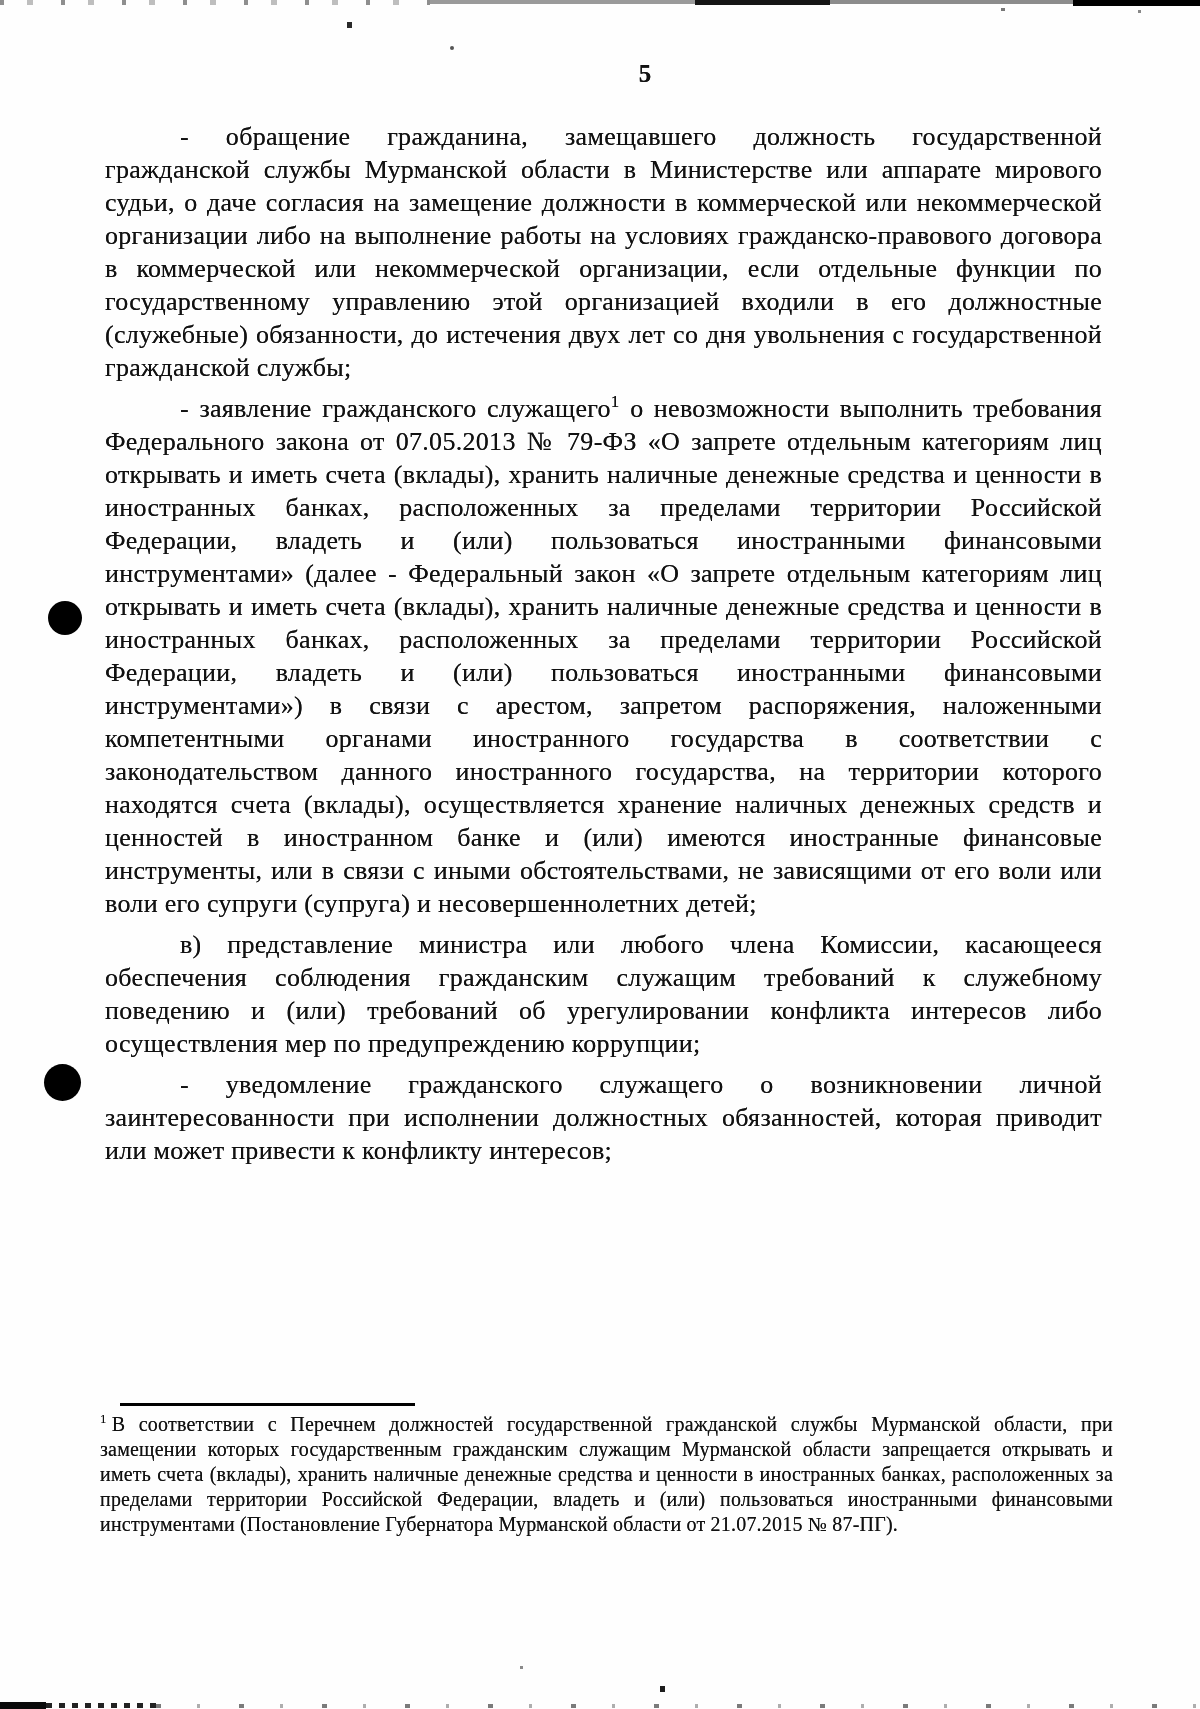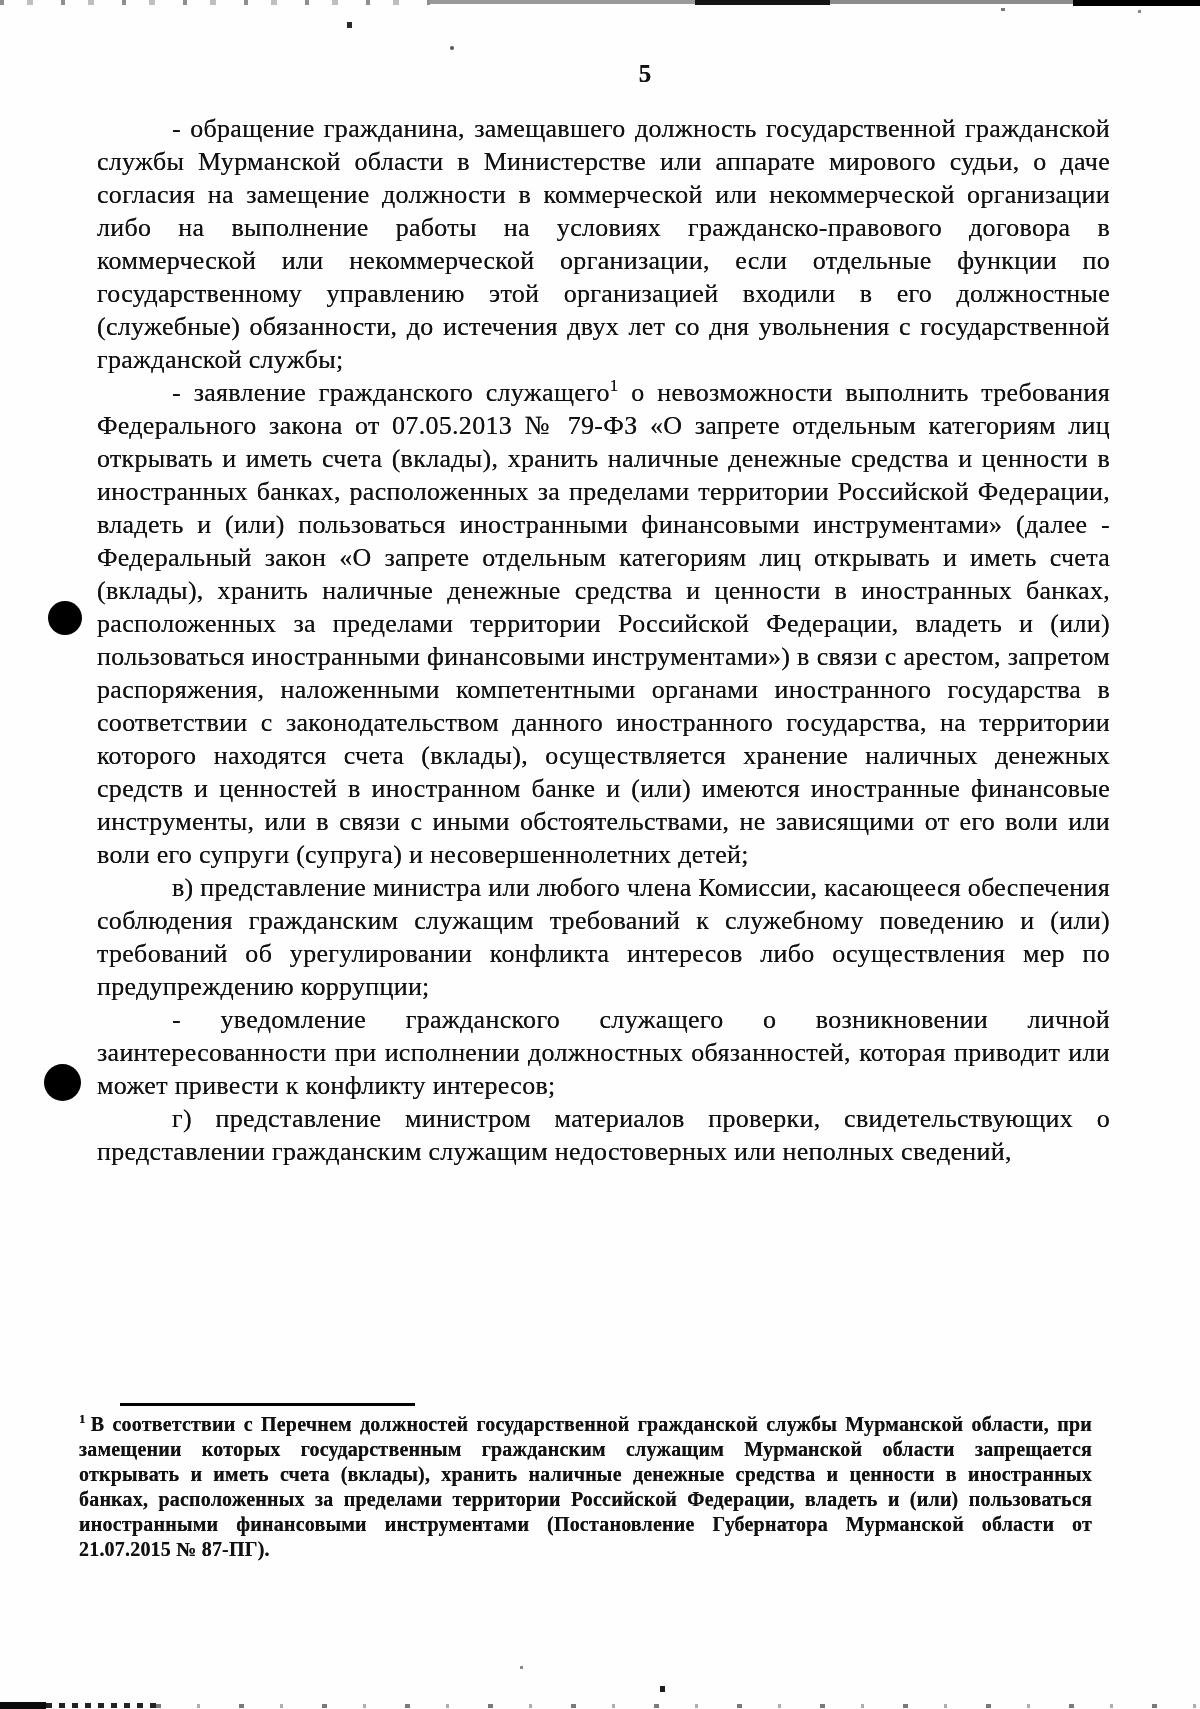--- a/index.html
+++ b/index.html
@@ -14,41 +14,40 @@
   }
   
   .body-text{
     position:absolute;
     left:97px;top:112px;width:1013px;
     font-size:26px;line-height:33px;
     letter-spacing:.3px;
     text-align:justify;
     text-shadow:0 0 .5px rgba(0,0,0,.75);
   }
-  .body-text p{margin:0;text-indent:75px;}
+  .body-text p{margin:8px;text-indent:75px;}
   .body-text sup{font-size:17px;line-height:0;vertical-align:super;}
   
   .page-number{
     position:absolute;left:600px;top:60px;width:90px;
     text-align:center;
     font-size:25px;font-weight:bold;
     text-shadow:0 0 .5px rgba(0,0,0,.75);
   }
   
   .footnote-rule{
     position:absolute;left:120px;top:1403px;width:295px;height:3px;
     background:#000;
   }
   .footnote{
-    position:absolute;left:79px;top:1412px;width:1013px;
+    position:absolute;left:100px;top:1412px;width:1013px;
     font-size:20px;line-height:25px;
     letter-spacing:.2px;
     text-align:justify;
     text-shadow:0 0 .4px rgba(0,0,0,.7);
-    font-weight:bold;
   }
   .footnote sup{font-size:13px;line-height:0;vertical-align:super;margin-right:5px;}
   
   .punch{position:absolute;background:#000;border-radius:50%;}
   .punch-1{left:48px;top:601px;width:34px;height:34px;}
   .punch-2{left:44px;top:1064px;width:37px;height:37px;}
   
   .artifact{position:absolute;}
   .top-specks{
     left:0;top:0;width:430px;height:5px;
@@ -99,21 +98,20 @@
   <div class="punch punch-1"></div>
   <div class="punch punch-2"></div>
 
   <div class="page-number">5</div>
 
   <div class="body-text">
     <p>- обращение гражданина, замещавшего должность государственной гражданской службы Мурманской области в Министерстве или аппарате мирового судьи, о даче согласия на замещение должности в коммерческой или некоммерческой организации либо на выполнение работы на условиях гражданско-правового договора в коммерческой или некоммерческой организации, если отдельные функции по государственному управлению этой организацией входили в его должностные (служебные) обязанности, до истечения двух лет со дня увольнения с государственной гражданской службы;</p>
     <p><span>- заявление гражданского служащего</span><sup>1</sup> <span>о невозможности выполнить требования Федерального закона от 07.05.2013 № 79-ФЗ «О запрете отдельным категориям лиц открывать и иметь счета (вклады), хранить наличные денежные средства и ценности в иностранных банках, расположенных за пределами территории Российской Федерации, владеть и (или) пользоваться иностранными финансовыми инструментами» (далее - Федеральный закон «О запрете отдельным категориям лиц открывать и иметь счета (вклады), хранить наличные денежные средства и ценности в иностранных банках, расположенных за пределами территории Российской Федерации, владеть и (или) пользоваться иностранными финансовыми инструментами») в связи с арестом, запретом распоряжения, наложенными компетентными органами иностранного государства в соответствии с законодательством данного иностранного государства, на территории которого находятся счета (вклады), осуществляется хранение наличных денежных средств и ценностей в иностранном банке и (или) имеются иностранные финансовые инструменты, или в связи с иными обстоятельствами, не зависящими от его воли или воли его супруги (супруга) и несовершеннолетних детей;</span></p>
     <p>в) представление министра или любого члена Комиссии, касающееся обеспечения соблюдения гражданским служащим требований к служебному поведению и (или) требований об урегулировании конфликта интересов либо осуществления мер по предупреждению коррупции;</p>
     <p>- уведомление гражданского служащего о возникновении личной заинтересованности при исполнении должностных обязанностей, которая приводит или может привести к конфликту интересов;</p>
-    <p>г) представление министром материалов проверки, свидетельствующих о представлении гражданским служащим недостоверных или неполных сведений,</p>
   </div>
 
   <div class="footnote-rule"></div>
   <div class="footnote"><sup>1</sup><span>В соответствии с Перечнем должностей государственной гражданской службы Мурманской области, при замещении которых государственным гражданским служащим Мурманской области запрещается открывать и иметь счета (вклады), хранить наличные денежные средства и ценности в иностранных банках, расположенных за пределами территории Российской Федерации, владеть и (или) пользоваться иностранными финансовыми инструментами (Постановление Губернатора Мурманской области от 21.07.2015 № 87-ПГ).</span></div>
 
   <div class="artifact bottom-block"></div>
   <div class="artifact bottom-dense"></div>
   <div class="artifact bottom-sparse"></div>
   <div class="artifact speck-e"></div>
   <div class="artifact speck-f"></div>

